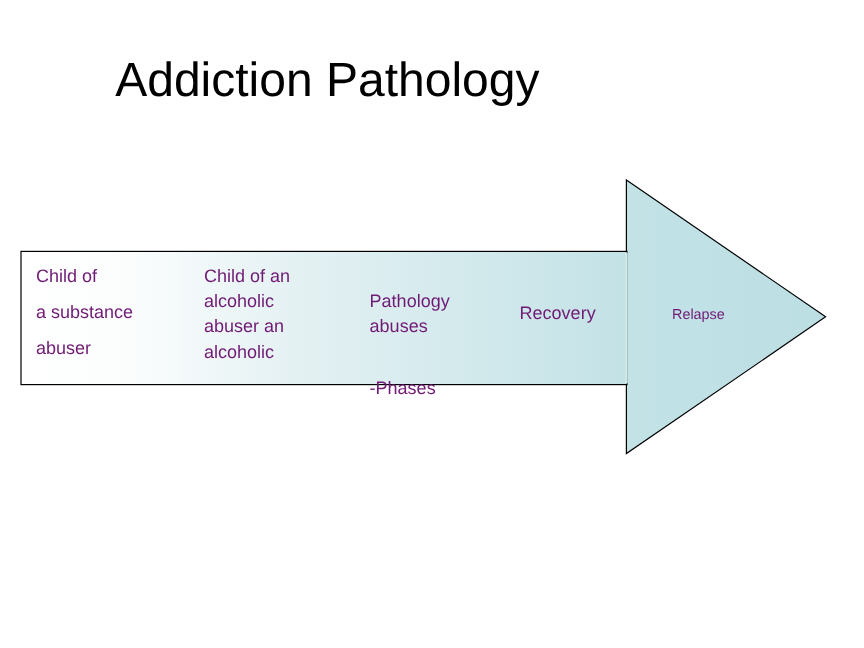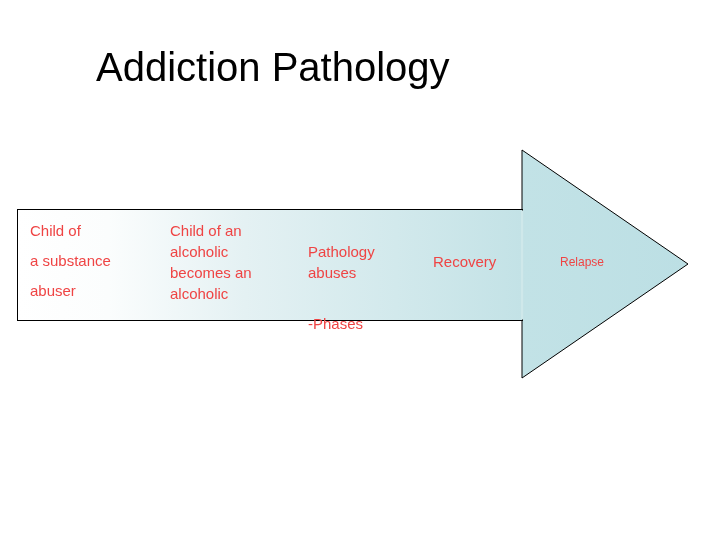--- a/index.html
+++ b/index.html
@@ -49,21 +49,21 @@
   #arrow-shape svg {
     display: block;
     width: 720px;
     height: 290px;
     overflow: visible;
   }
 
   
   .stage-label {
     position: absolute;
-    color: #ef4444;
+    color: #701a75;
     white-space: pre-line;
   }
 
   #stage-1 {
     left: 30px;
     top: 216px;
     font-size: 15px;
     line-height: 30px;
   }
   #stage-2 {
@@ -125,21 +125,21 @@
       <line x1="522" y1="90.5" x2="522" y2="199.5" stroke="#cfe8ea" stroke-width="2.2"></line>
     </svg>
   </div>
 
   <div class="stage-label" id="stage-1">Child of
 a substance
 abuser</div>
 
   <div class="stage-label" id="stage-2">Child of an
 alcoholic
-becomes an
+abuser an
 alcoholic</div>
 
   <div class="stage-label" id="stage-3">
     <span>Pathology
 abuses</span>
     <span class="gap"></span>
     <span>-Phases</span>
   </div>
 
   <div class="stage-label" id="stage-4">Recovery</div>

